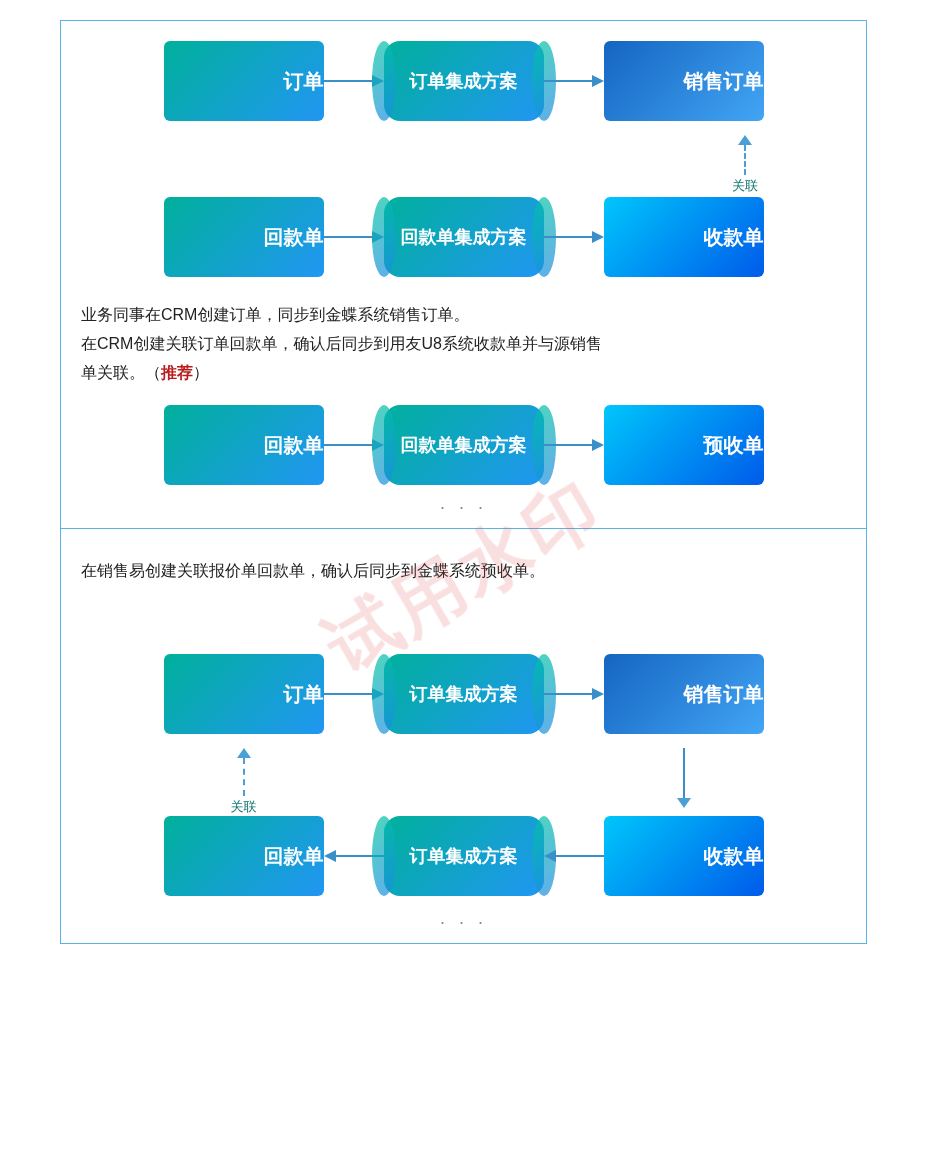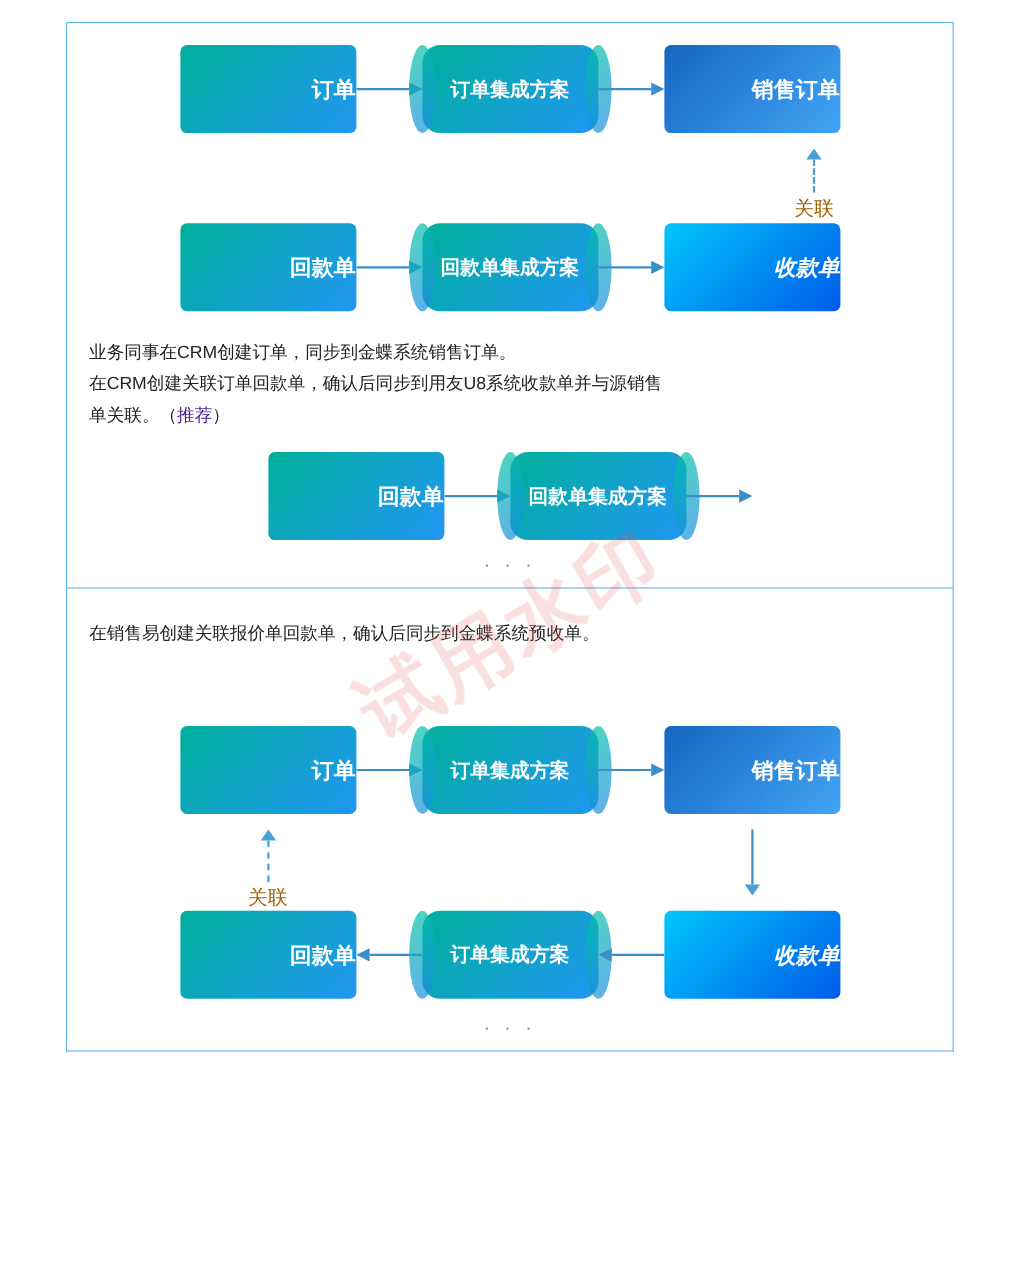--- a/index.html
+++ b/index.html
@@ -60,21 +60,20 @@
     .box-gradient-teal {
       background: linear-gradient(135deg, #00b09b 0%, #2196f3 100%);
     }
 
     .box-gradient-blue {
       background: linear-gradient(135deg, #1565c0 0%, #42a5f5 100%);
     }
 
     .box-gradient-cyan {
       background: linear-gradient(135deg, #00c6fb 0%, #005bea 100%);
-      font-style: italic;
     }
 
     
     .box-cylinder {
       width: 160px;
       height: 80px;
       display: flex;
       align-items: center;
       justify-content: center;
       flex-shrink: 0;
@@ -160,38 +159,38 @@
 
     .arrow-head-down {
       width: 0;
       height: 0;
       border-left: 7px solid transparent;
       border-right: 7px solid transparent;
       border-top: 10px solid #4a9fd4;
     }
 
     .relation-label {
-      font-size: 18px;
-      color: #a16207;
+      font-size: 13px;
+      color: #0f766e;
       margin-top: 2px;
     }
 
     
     .desc-text {
       text-align: left;
       font-size: 16px;
       color: #222;
       line-height: 1.8;
       padding: 10px 20px;
       margin: 8px 0;
     }
 
     .desc-text .highlight {
-      color: #4c1d95;
-      font-weight: normal;
+      color: #b91c1c;
+      font-weight: bold;
     }
 
     
     .dot-separator {
       text-align: center;
       font-size: 18px;
       color: #888;
       letter-spacing: 4px;
       padding: 2px 0 0 0;
     }
@@ -311,20 +310,23 @@
         <div class="cylinder-body">
           <span class="cylinder-text">回款单集成方案</span>
         </div>
       </div>
       <div class="arrow-right">
         <svg viewBox="0 0 60 20">
             <line x1="0" y1="10" x2="48" y2="10" stroke="#3a8fc8" stroke-width="2"></line>
             <polygon points="48,4 60,10 48,16" fill="#3a8fc8"></polygon>
           </svg>
       </div>
+      <div class="box-rect box-gradient-cyan">
+        <span>预收单</span>
+      </div>
     </div>
 
     <div class="dot-separator">· · ·</div>
 
   </div>
 
   <div class="section section-2">
     <div class="desc-text">在销售易创建关联报价单回款单，确认后同步到金蝶系统预收单。</div>
 
     <div style="height:50px;"></div>

